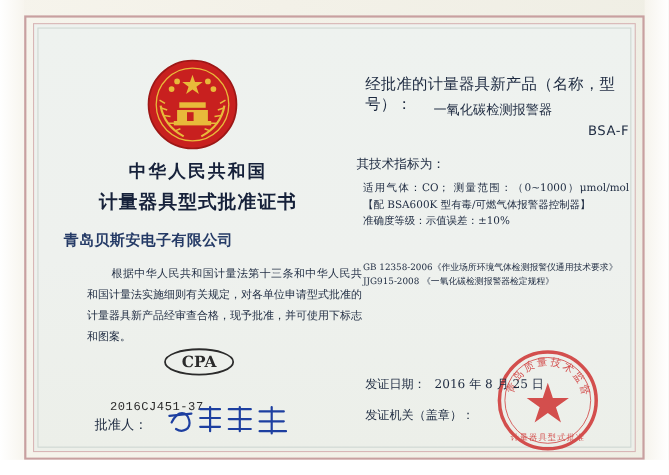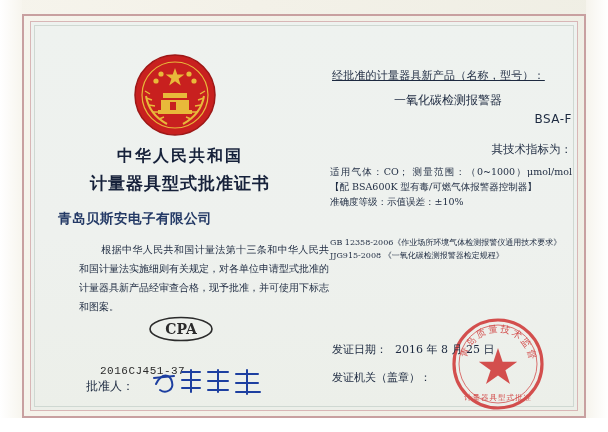--- a/index.html
+++ b/index.html
@@ -117,40 +117,39 @@
   }
 
   
   .right-col{
     position:absolute;
     left:324px;top:30px;width:252px;height:372px;
   }
   .r-line1{
     position:absolute;left:8px;top:38px;width:244px;
     font-family:"DejaVu Serif","Liberation Serif",serif;
-    font-size:11px;color:#1d2a40;
+    font-size:14px;color:#1d2a40;
     letter-spacing:0.2px;
-    text-decoration:underline;
   }
   .r-prodname{
     position:absolute;left:0;top:62px;width:248px;
     text-align:center;
     font-family:"DejaVu Serif","Liberation Serif",serif;
     font-size:12px;color:#1d2a40;
   }
   .r-model{
     position:absolute;left:0;top:82px;width:248px;
     text-align:right;
     font-family:"DejaVu Sans","Liberation Sans",sans-serif;
     font-size:12px;color:#1d2a40;
     letter-spacing:0.5px;
   }
   .r-spec-title{
     position:absolute;left:0;top:112px;width:248px;
-    text-align:right;
+    text-align:left;
     font-family:"DejaVu Serif","Liberation Serif",serif;
     font-size:11.5px;color:#1d2a40;
   }
   .r-spec-body{
     position:absolute;left:6px;top:134px;width:242px;
     font-family:"DejaVu Serif","Liberation Serif",serif;
     font-size:9.5px;
     line-height:15px;
     color:#1d2a40;
     text-align:justify;

